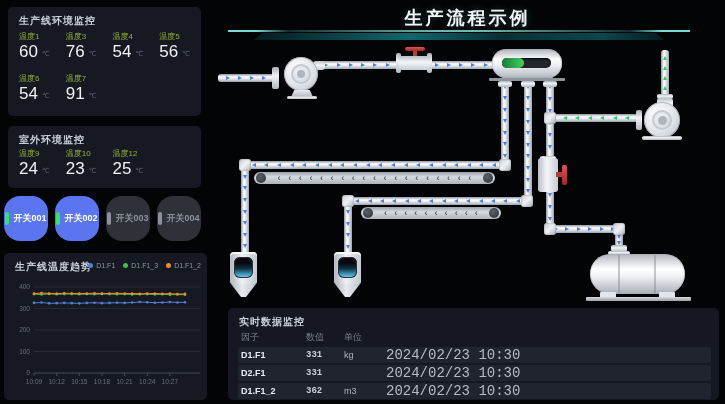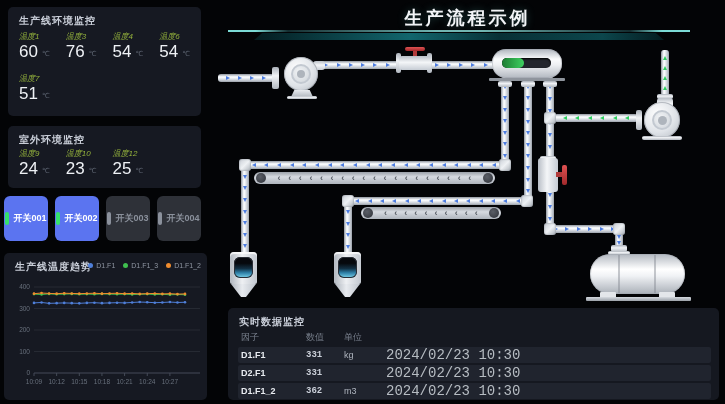--- a/index.html
+++ b/index.html
@@ -11,28 +11,28 @@
   .panel{position:absolute;background:#161922;border-radius:5px;}
   .panel-title{position:absolute;left:11px;top:7px;font-size:10px;font-weight:bold;color:#c9ced8;letter-spacing:1px;white-space:nowrap;}
 
   
   #panel-env1{left:8px;top:7px;width:193px;height:109px;}
   #panel-env2{left:8px;top:126px;width:193px;height:62px;}
   .tiles{position:absolute;left:4px;right:2px;display:grid;grid-template-columns:repeat(4,1fr);}
   #p1-tiles{top:24px;grid-auto-rows:42px;}
   #p2-tiles{top:22px;grid-auto-rows:36px;}
   .tile{padding-left:7px;}
-  .t-label{display:block;font-size:8px;color:#93b13c;margin-bottom:1px;font-style:italic;}
+  .t-label{display:block;font-size:8px;color:#93b13c;margin-bottom:1px;}
   .t-row{display:flex;align-items:flex-end;}
   .t-value{font-size:17px;color:#eef1f5;line-height:1;}
   .t-unit{font-size:7px;color:#5c6370;margin:0 0 2px 4px;}
 
   
   #switch-row{position:absolute;left:4px;top:196px;width:200px;display:flex;gap:7px;}
-  .switch-card{width:44px;height:45px;border-radius:6px;display:flex;align-items:center;justify-content:center;gap:4px;cursor:pointer;}
+  .switch-card{width:44px;height:45px;border-radius:16px;display:flex;align-items:center;justify-content:center;gap:4px;cursor:pointer;}
   .switch-card.on{background:#5b74f0;}
   .switch-card.off{background:#2e3138;}
   .sw-ind{width:4px;height:13px;border-radius:2px;}
   .on .sw-ind{background:#35e06a;}
   .off .sw-ind{background:#8b919c;}
   .sw-label{font-size:9px;font-weight:bold;}
   .on .sw-label{color:#ffffff;}
   .off .sw-label{color:#8b919c;}
 
   
@@ -127,30 +127,37 @@
         </div>
       </div>
       <div class="tile">
         <span class="t-label">温度4</span>
         <div class="t-row">
           <span class="t-value">54</span>
           <span class="t-unit">℃</span>
         </div>
       </div>
       <div class="tile">
+        <span class="t-label">温度5</span>
+        <div class="t-row">
+          <span class="t-value">56</span>
+          <span class="t-unit">℃</span>
+        </div>
+      </div>
+      <div class="tile">
         <span class="t-label">温度6</span>
         <div class="t-row">
           <span class="t-value">54</span>
           <span class="t-unit">℃</span>
         </div>
       </div>
       <div class="tile">
         <span class="t-label">温度7</span>
         <div class="t-row">
-          <span class="t-value">51</span>
+          <span class="t-value">91</span>
           <span class="t-unit">℃</span>
         </div>
       </div>
     </div>
 </div>
 
 <div class="panel" id="panel-env2">
   <div class="panel-title">室外环境监控</div>
   <div class="tiles" id="p2-tiles">
       <div class="tile">

